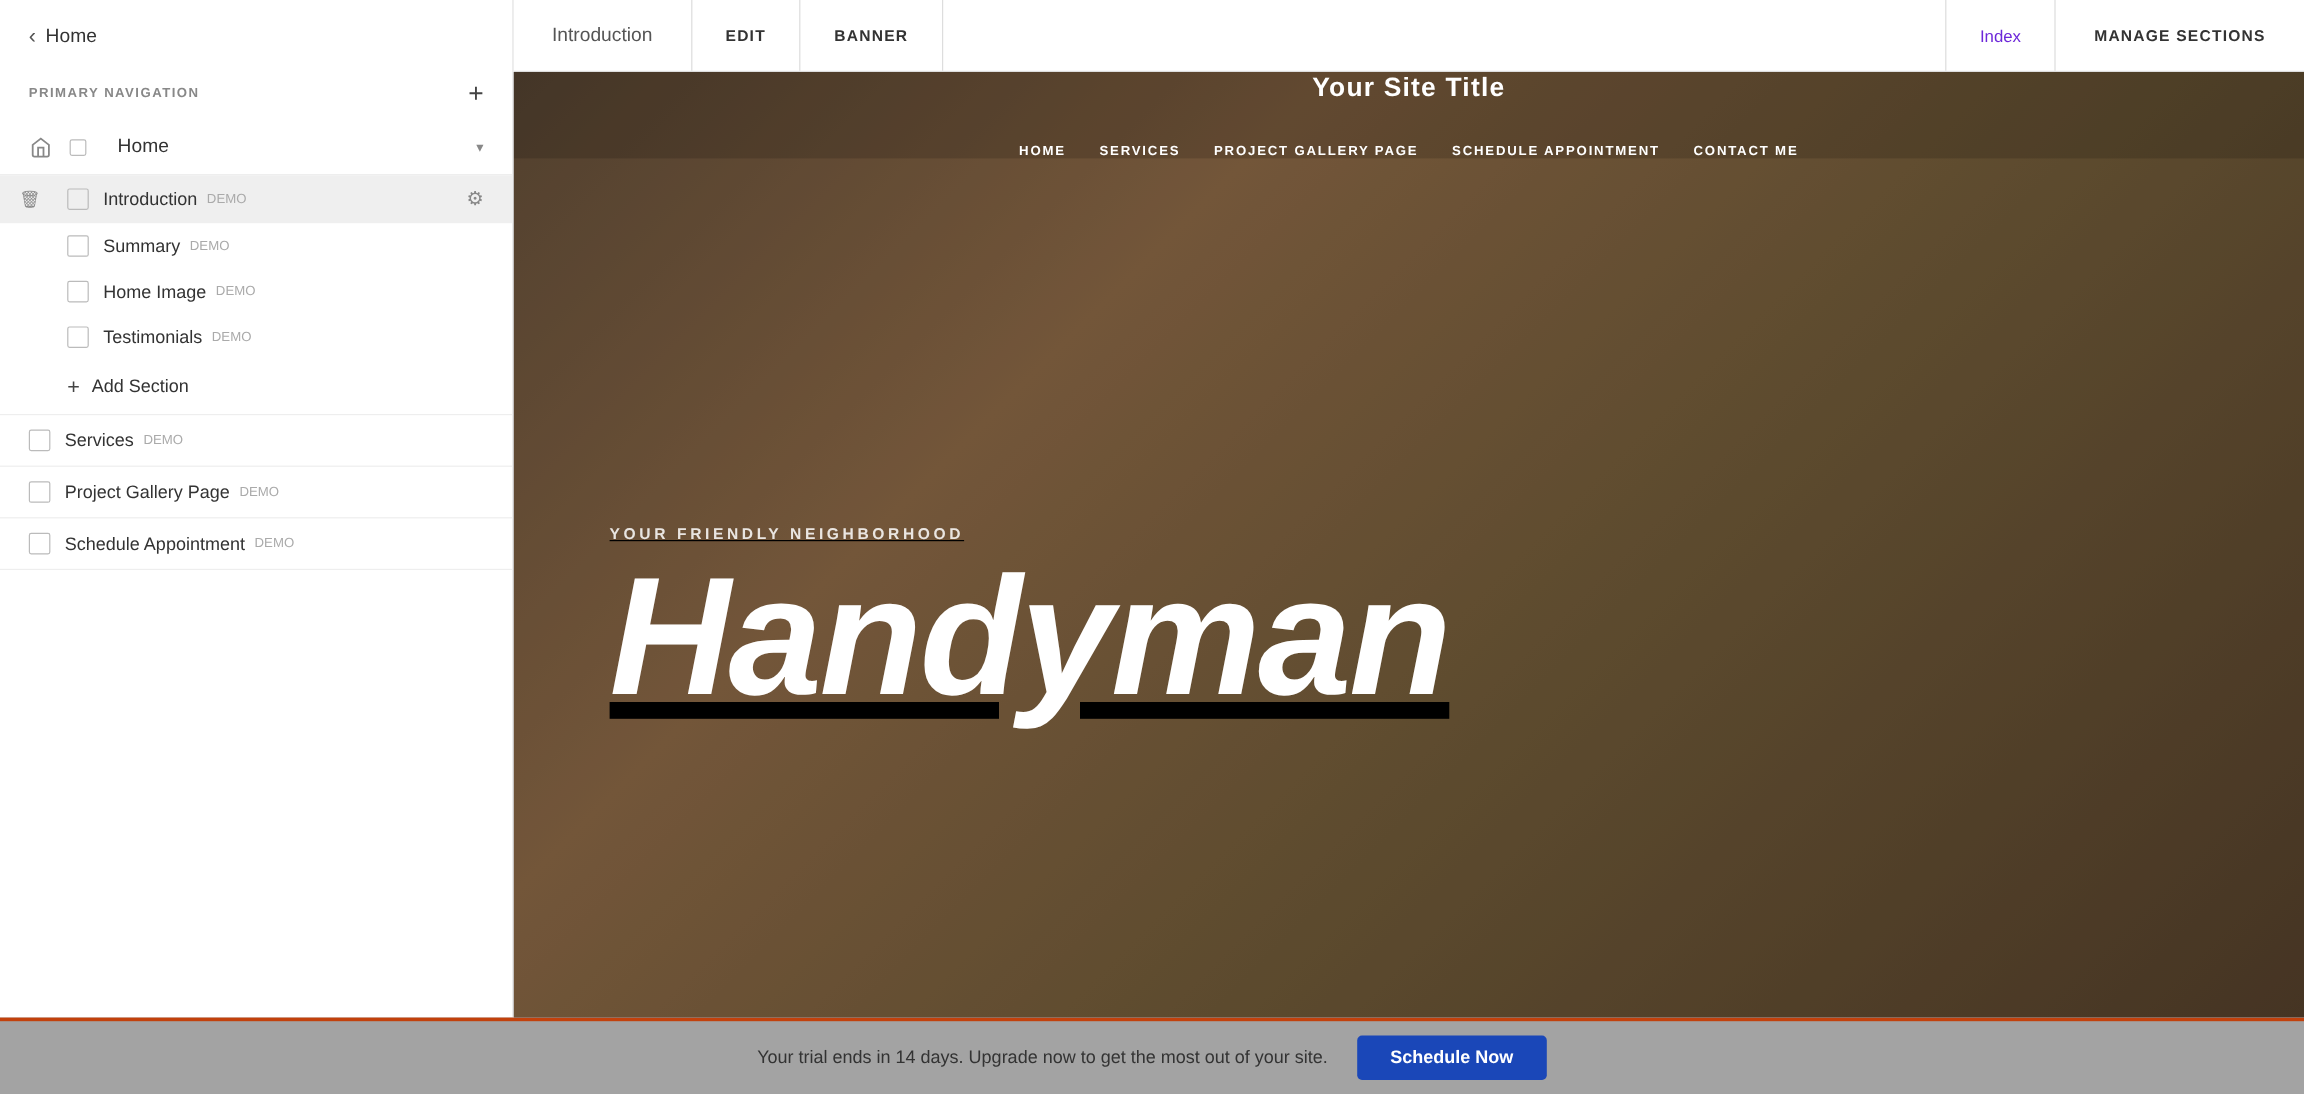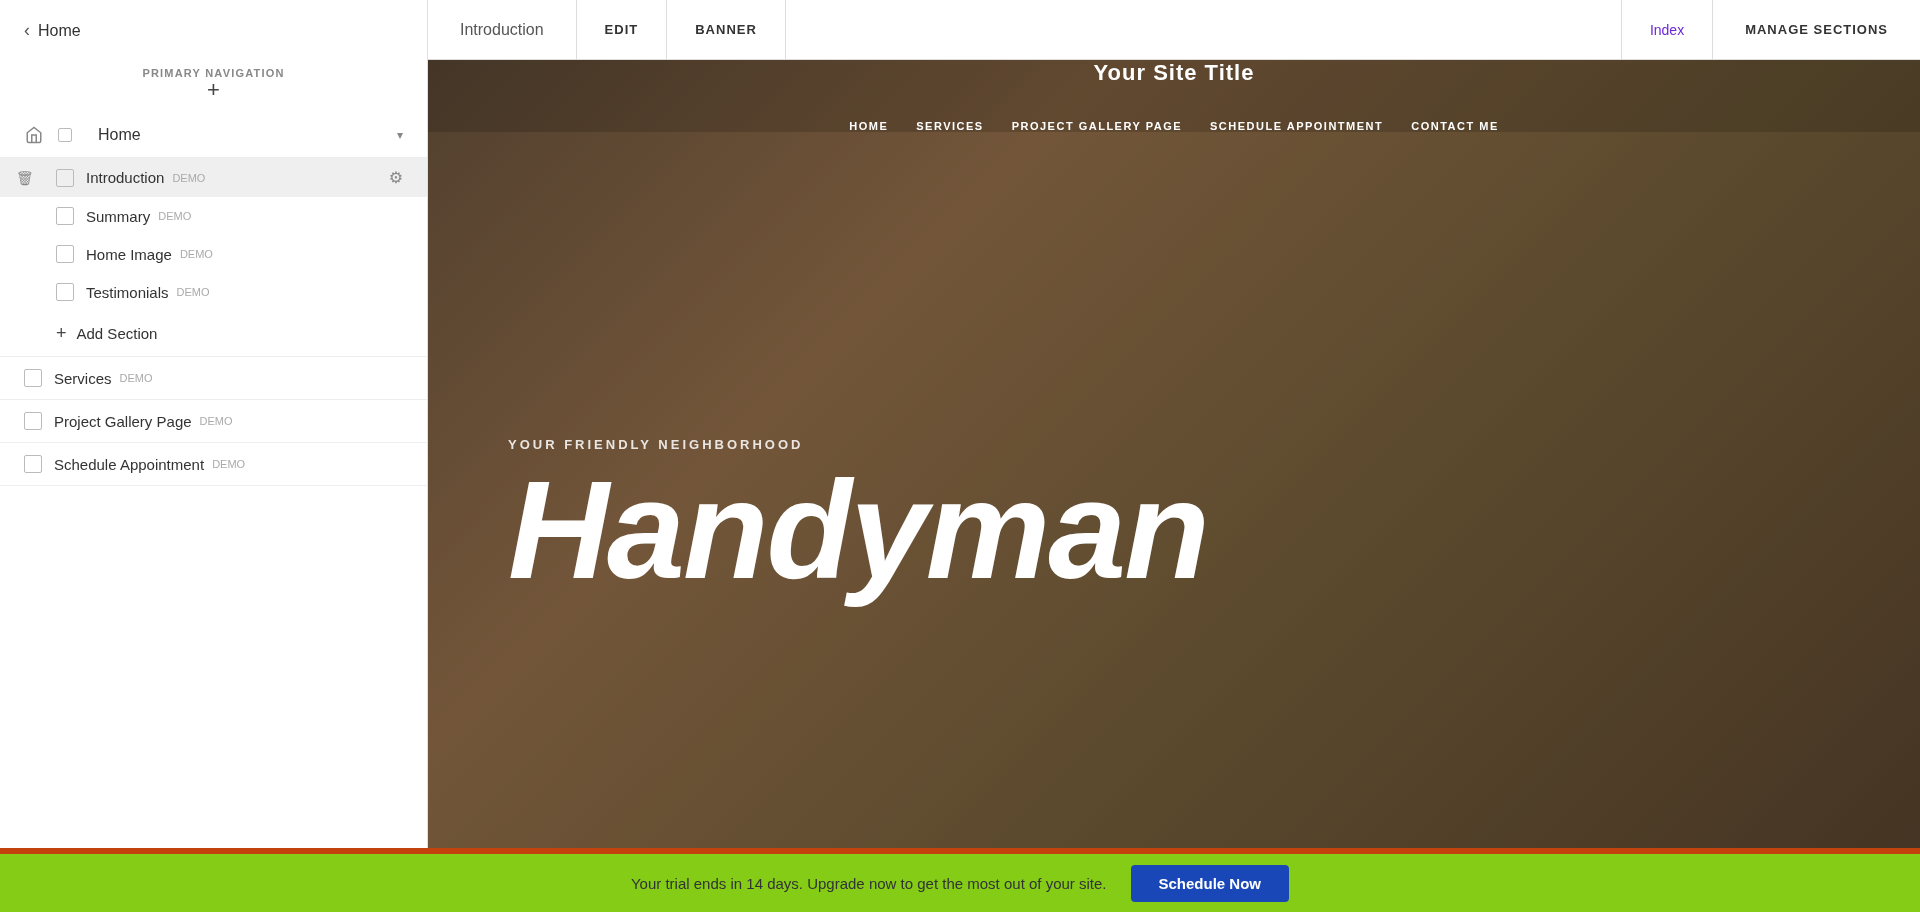--- a/index.html
+++ b/index.html
@@ -7,21 +7,21 @@
 
     
     .app-container { display: flex; flex: 1; overflow: hidden; }
 
     
     .sidebar { width: 428px; background: #fff; border-right: 1px solid #e0e0e0; display: flex; flex-direction: column; overflow-y: auto; flex-shrink: 0; }
 
     .sidebar-back { display: flex; align-items: center; gap: 8px; padding: 20px 24px 16px; font-size: 16px; color: #333; cursor: pointer; }
     .back-arrow { font-size: 18px; color: #555; }
 
-    .primary-nav-header { display: flex; align-items: center; justify-content: space-between; padding: 10px 24px 12px; flex-direction: column; }
+    .primary-nav-header { display: flex; align-items: center; justify-content: space-between; padding: 10px 24px 12px; }
     .primary-nav-label { font-size: 11px; font-weight: 700; letter-spacing: 1.2px; color: #888; text-transform: uppercase; }
     .add-nav-btn { font-size: 22px; color: #444; cursor: pointer; line-height: 1; }
 
     .nav-item-home { display: flex; align-items: center; gap: 14px; padding: 12px 24px; border-bottom: 1px solid #eee; }
     .home-icon-bg { width: 20px; height: 20px; display: flex; align-items: center; justify-content: center; }
 
     .nav-home-label { flex: 1; font-size: 16px; color: #333; font-weight: 400; }
     .nav-chevron { font-size: 12px; color: #888; margin-left: auto; }
 
     
@@ -72,21 +72,21 @@
     
     .hero-bg { width: 100%; height: 100%; background: linear-gradient(135deg, #5a4a3a 0%, #8b6a4a 30%, #6b5a3a 60%, #4a3a2a 100%); position: relative; display: flex; flex-direction: column; justify-content: center; padding: 80px 80px 40px; }
 
     
     .hero-bg::before { content: ''; position: absolute; inset: 0; background: rgba(60, 40, 20, 0.3); }
 
     .hero-subtitle { font-size: 13px; font-weight: 700; letter-spacing: 3px; color: rgba(255,255,255,0.85); text-transform: uppercase; position: relative; z-index: 2; margin-bottom: 8px; }
     .hero-title { font-size: 140px; font-weight: 900; color: #fff; line-height: 1; position: relative; z-index: 2; letter-spacing: -2px; font-style: italic; }
 
     
-    .upgrade-bar { background: #84cc16; border-top: 6px solid #c2410c; height: 64px; display: flex; align-items: center; justify-content: center; gap: 24px; flex-shrink: 0; }
+    .upgrade-bar { background: #a3a3a3; border-top: 3px solid #c2410c; height: 64px; display: flex; align-items: center; justify-content: center; gap: 24px; flex-shrink: 0; }
     .upgrade-text { font-size: 15px; color: #333; }
     .upgrade-btn { background: #1a47b8; color: #fff; font-size: 15px; font-weight: 600; padding: 10px 28px; border-radius: 4px; cursor: pointer; border: none; }
   </style>
 </head>
 <body>
 
 <div class="app-container">
 
   <div class="sidebar">
 
@@ -198,21 +198,21 @@
             <div class="site-logo">Your Site Title</div>
             <nav class="site-nav">
               <span class="site-nav-item">HOME</span>
               <span class="site-nav-item">SERVICES</span>
               <span class="site-nav-item">PROJECT GALLERY PAGE</span>
               <span class="site-nav-item">SCHEDULE APPOINTMENT</span>
               <span class="site-nav-item">CONTACT ME</span>
             </nav>
           </div>
 
-          <div style="position:relative; z-index:2; margin-top: 88px;">
+          <div style="position:relative; z-index:2; margin-top: 88px; text-decoration: underline;">
             <div class="hero-subtitle">YOUR FRIENDLY NEIGHBORHOOD</div>
             <div class="hero-title">Handyman</div>
           </div>
         </div>
 
       </div>
     </div>
 
   </div>
 </div>

